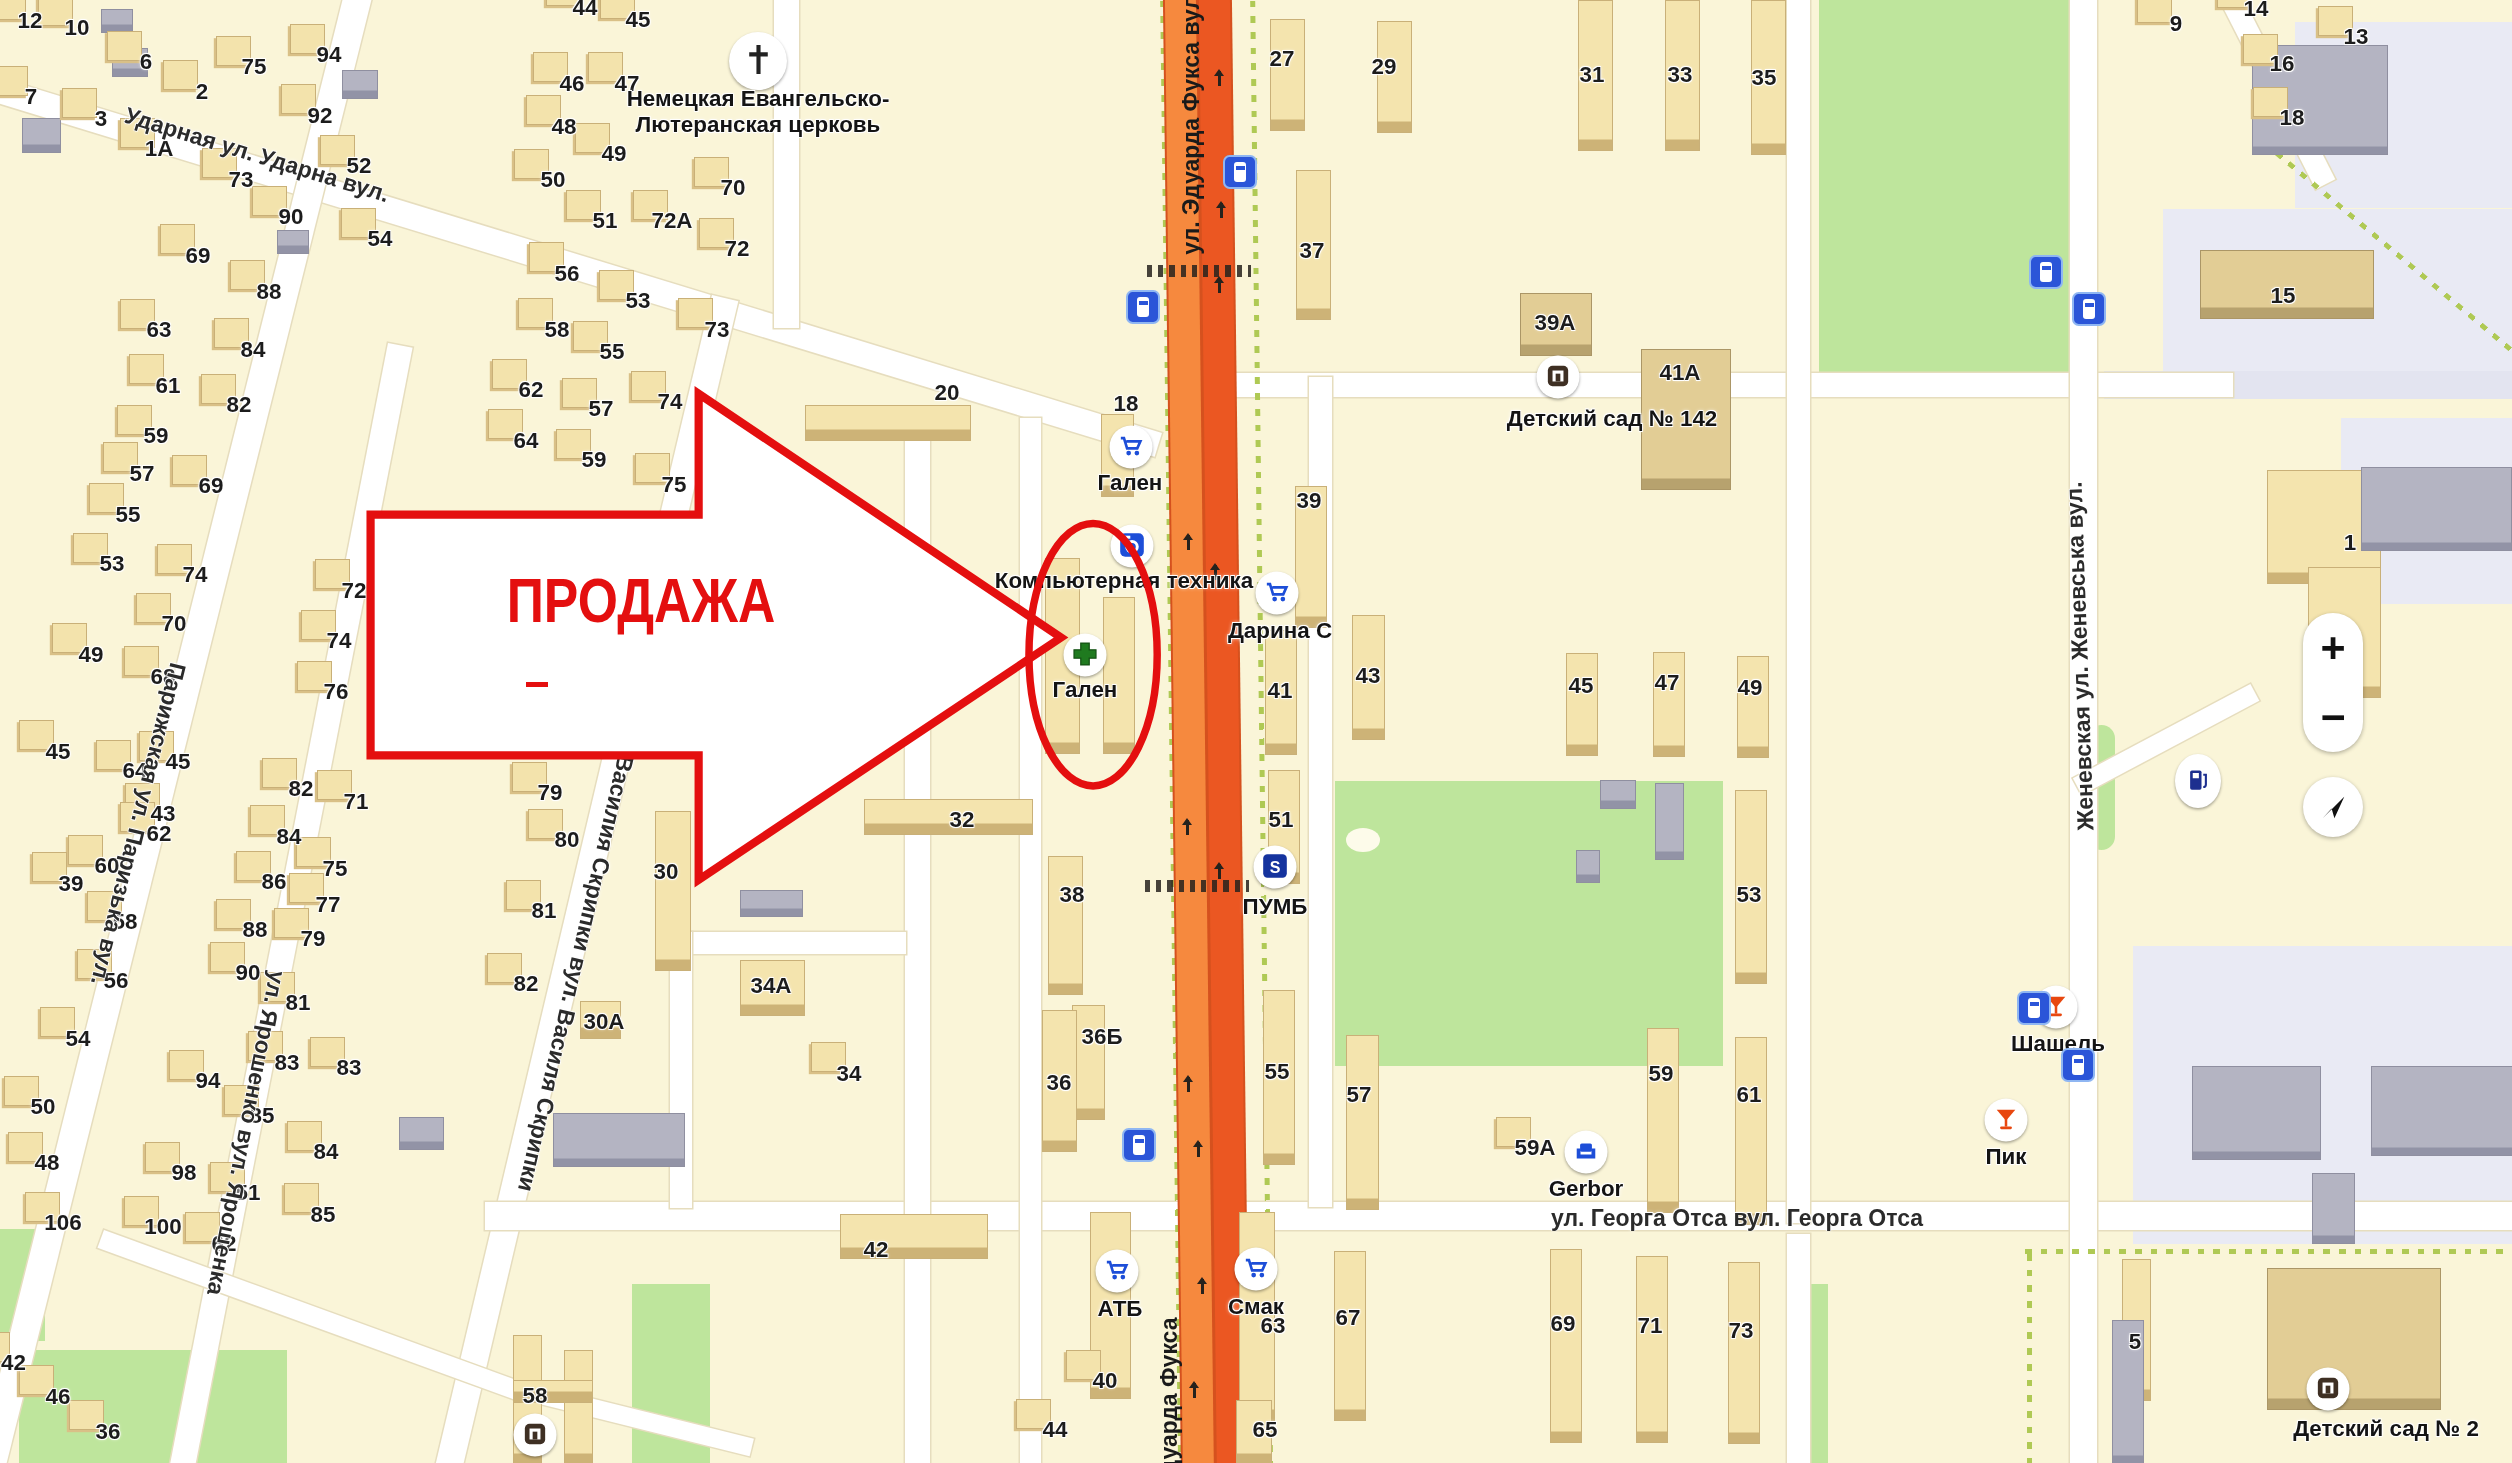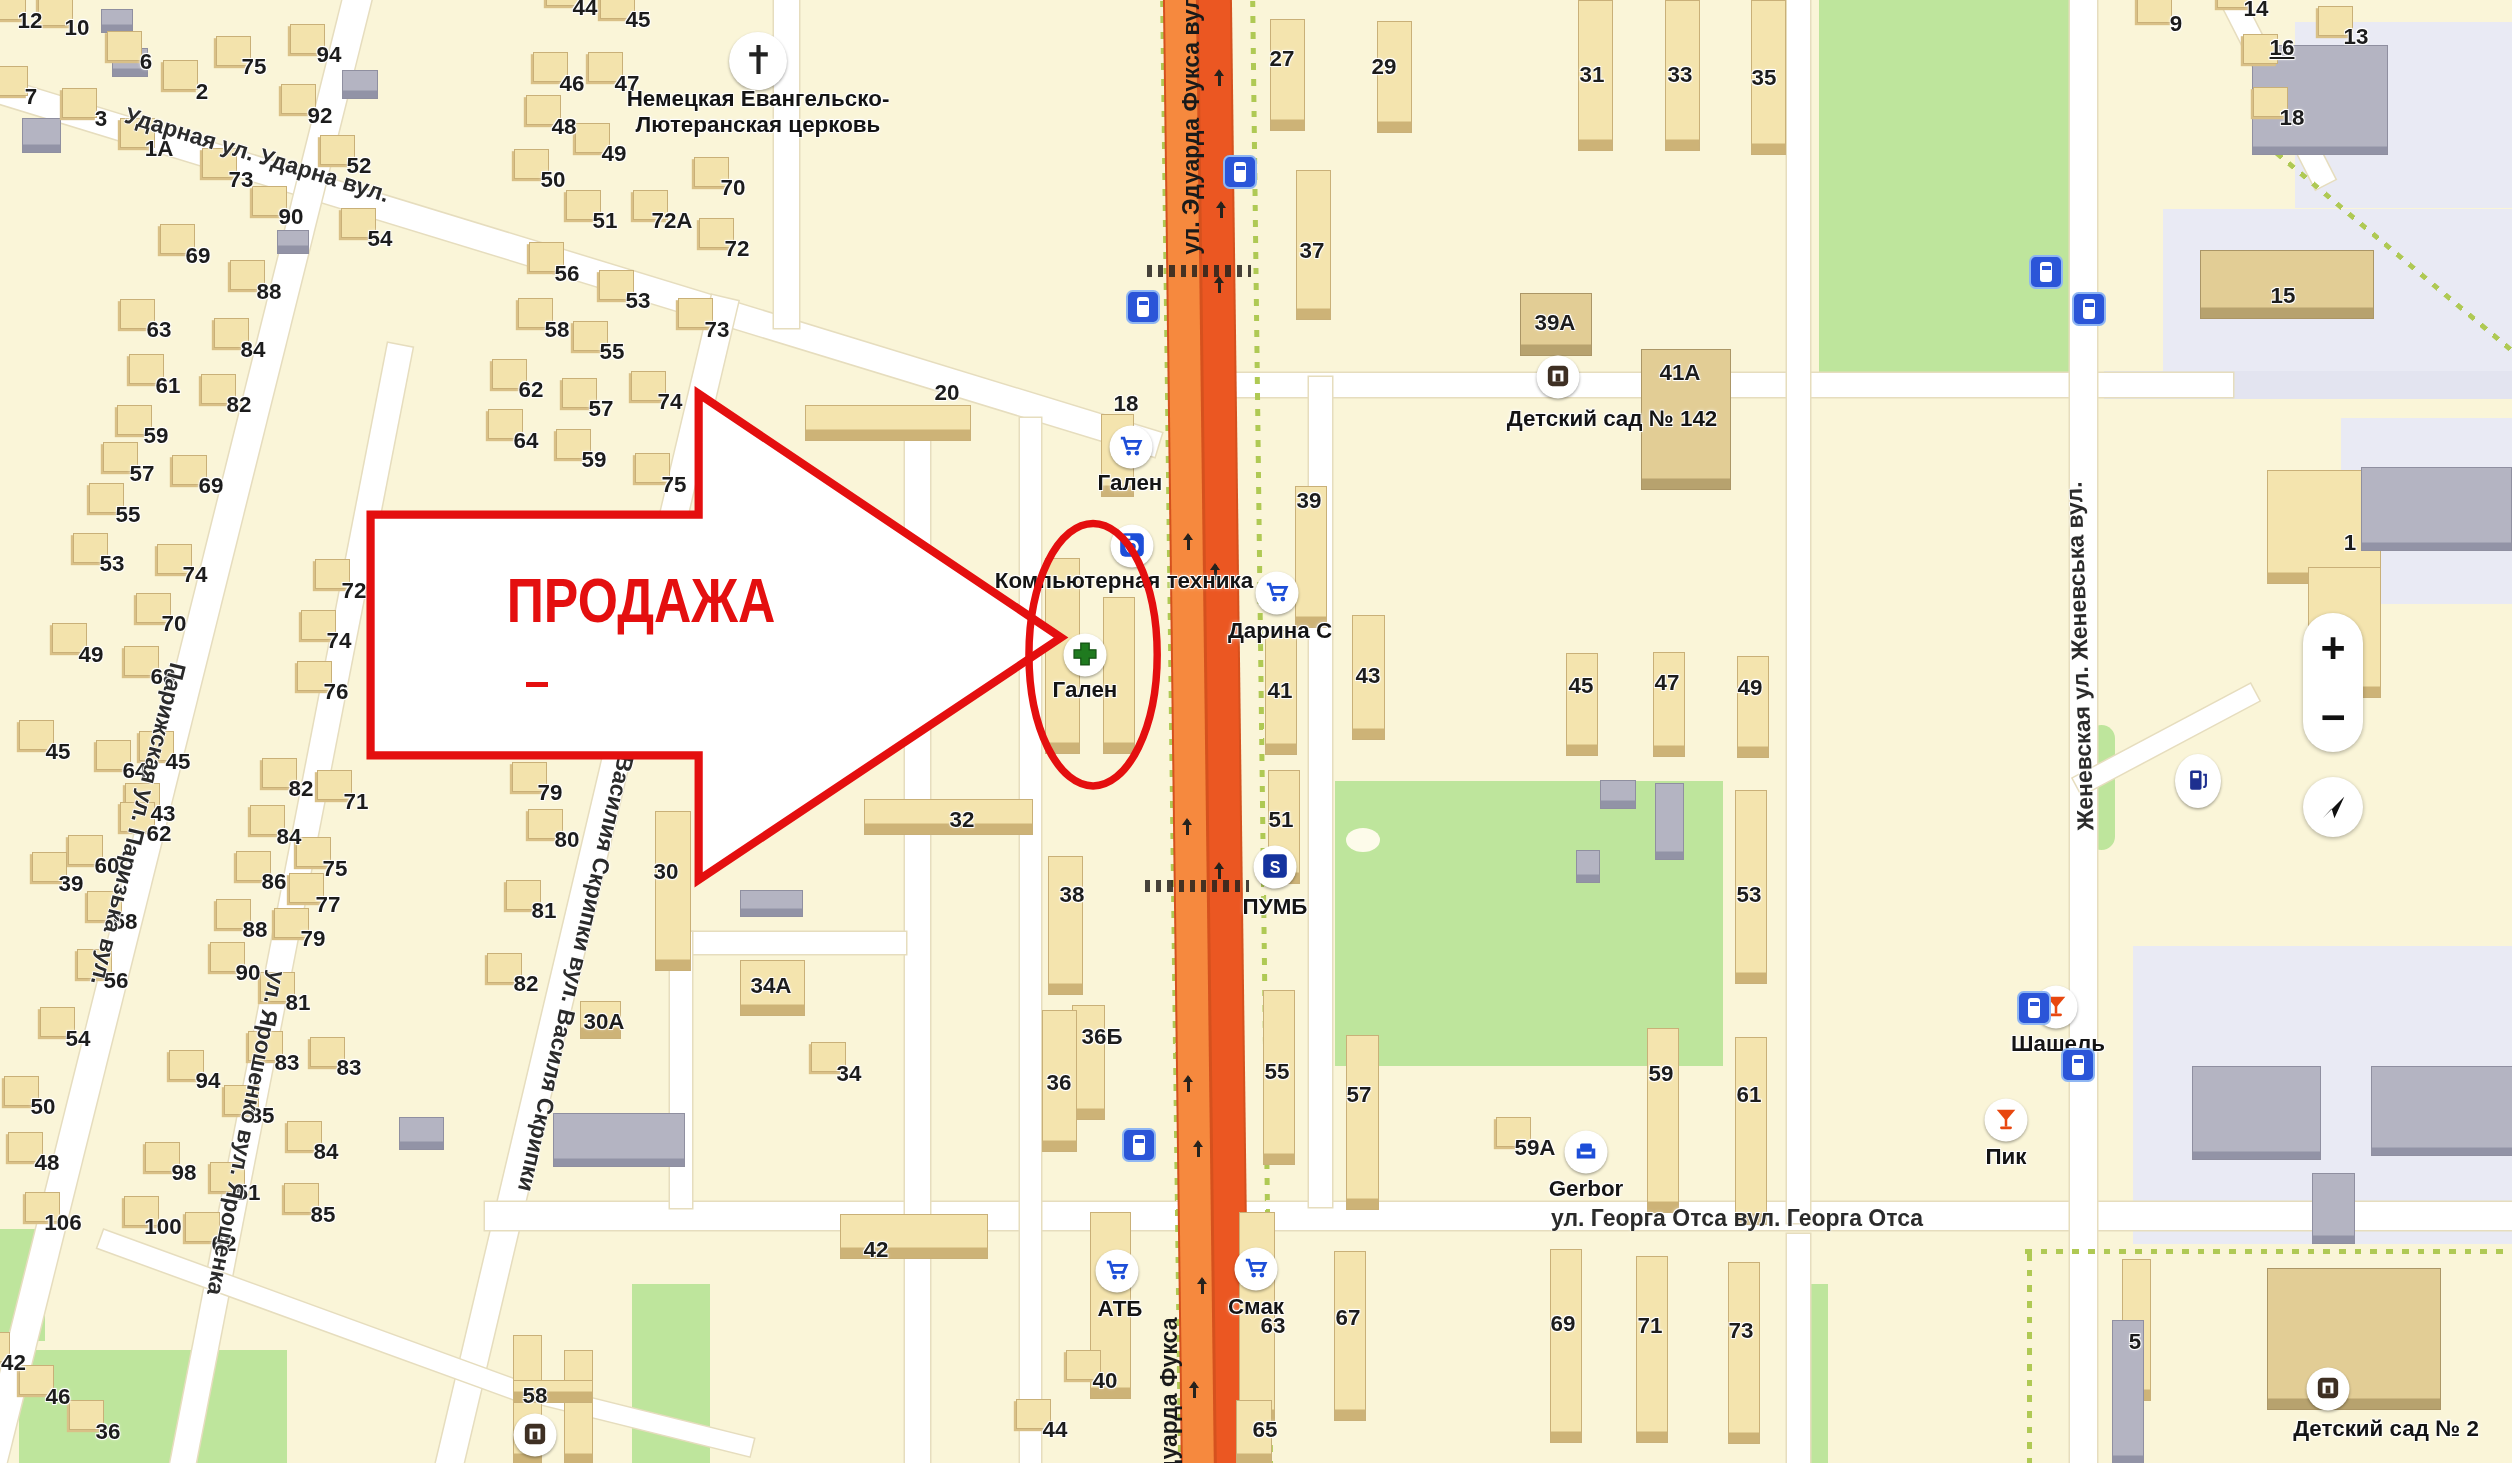--- a/index.html
+++ b/index.html
@@ -276,21 +276,21 @@
     <div class="bn" style="left: 1312px; top: 251px;">37</div>
     <div class="bn" style="left: 1555px; top: 323px;">39A</div>
     <div class="bn" style="left: 1680px; top: 373px;">41A</div>
     <div class="house" style="left: 2137px; top: -7.5px;"></div>
     <div class="bn" style="left: 2176px; top: 24px;">9</div>
     <div class="house" style="left: 2217px; top: -22.4px;"></div>
     <div class="bn" style="left: 2256px; top: 9px;">14</div>
     <div class="house" style="left: 2318px; top: 6px;"></div>
     <div class="bn" style="left: 2356px; top: 37px;">13</div>
     <div class="house" style="left: 2243px; top: 34px;"></div>
-    <div class="bn" style="left: 2282px; top: 48px; text-decoration: underline;">16</div>
+    <div class="bn" style="left: 2282px; top: 64px;">16</div>
     <div class="house" style="left: 2253px; top: 87px;"></div>
     <div class="bn" style="left: 2292px; top: 118px;">18</div>
     <div class="bn" style="left: 2283px; top: 296px;">15</div>
     <div class="house" style="left: 129px; top: 354px;"></div>
     <div class="bn" style="left: 168px; top: 386px;">61</div>
     <div class="house" style="left: 117px; top: 405px;"></div>
     <div class="bn" style="left: 156px; top: 436px;">59</div>
     <div class="house" style="left: 103px; top: 442px;"></div>
     <div class="bn" style="left: 142px; top: 474px;">57</div>
     <div class="house" style="left: 89px; top: 483px;"></div>

